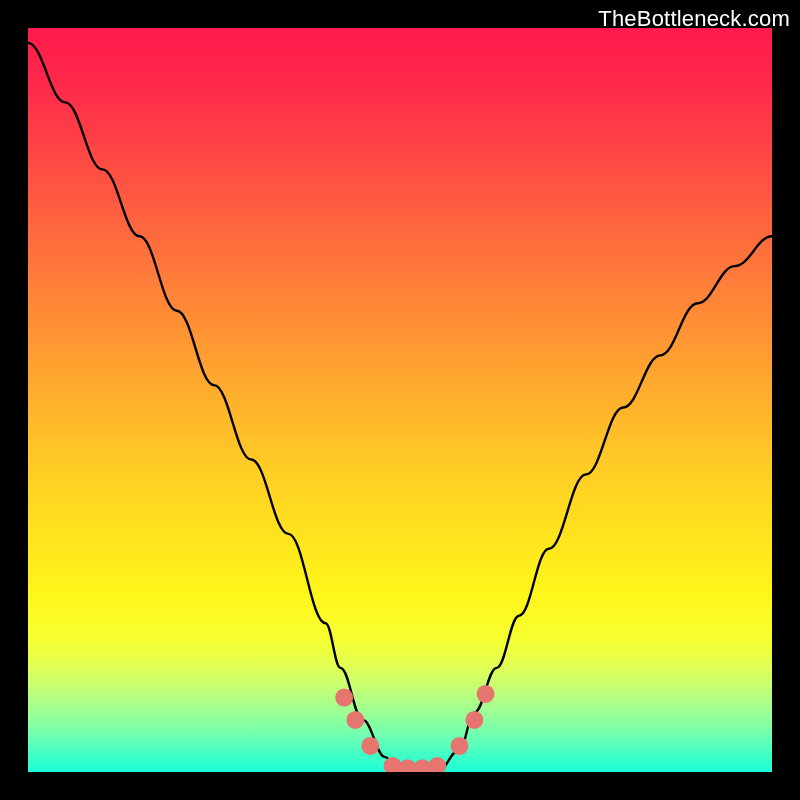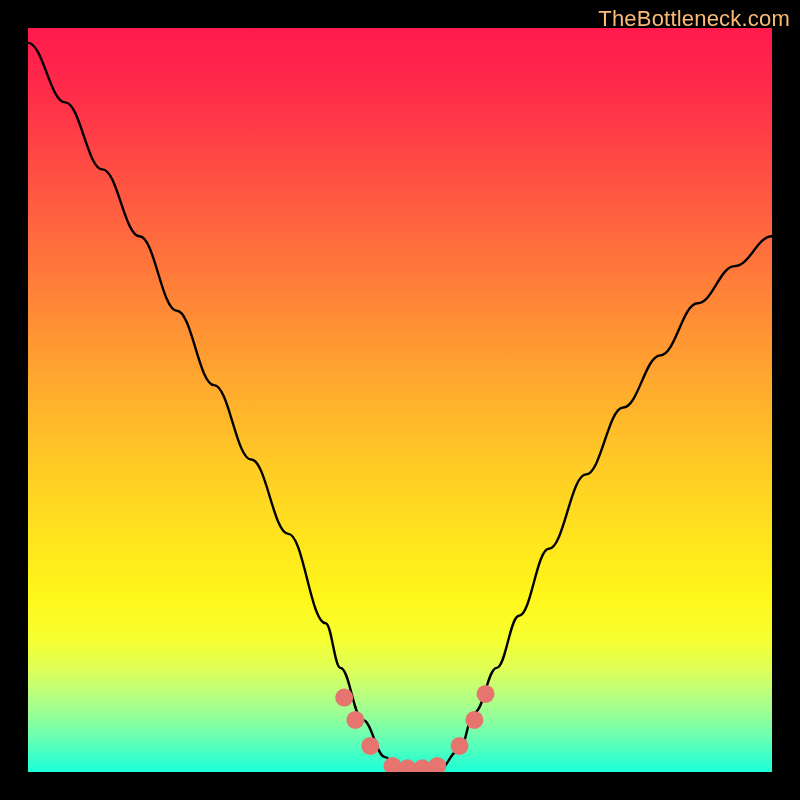--- a/index.html
+++ b/index.html
@@ -50,21 +50,21 @@
   .curve-svg {
     position: absolute;
     inset: 0;
     width: 100%;
     height: 100%;
   }
   .watermark {
     position: absolute;
     top: 6px;
     right: 10px;
-    color: #fdba74;
+    color: #ffffff;
     font-size: 22px;
     letter-spacing: 0.2px;
     user-select: none;
   }
 </style>
 </head>
 <body>
 
 <div class="frame">
   <div class="plot">

